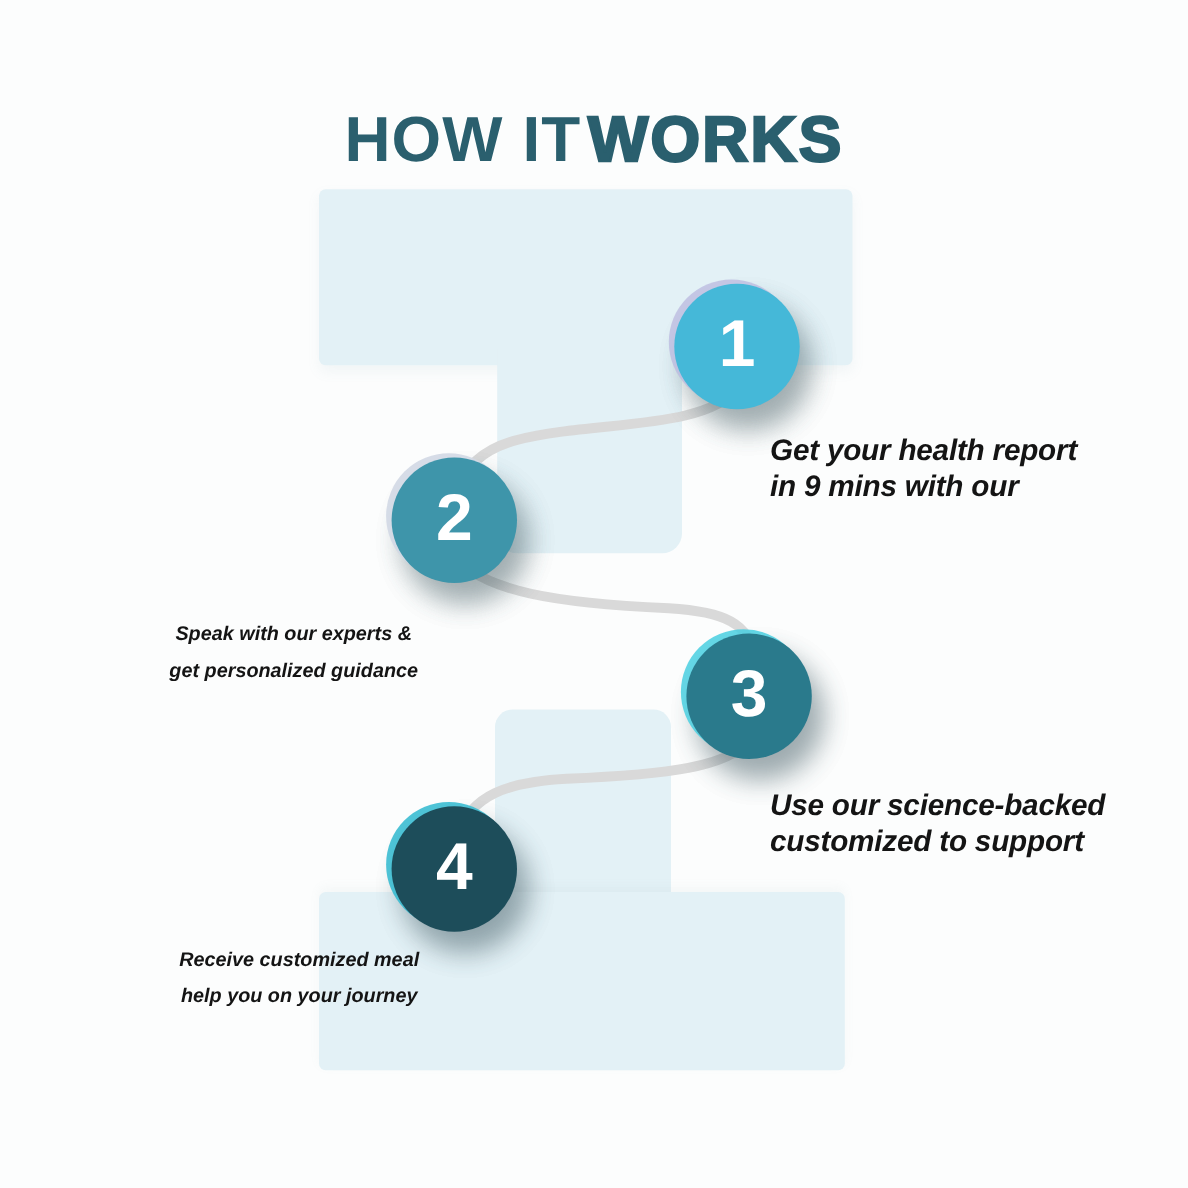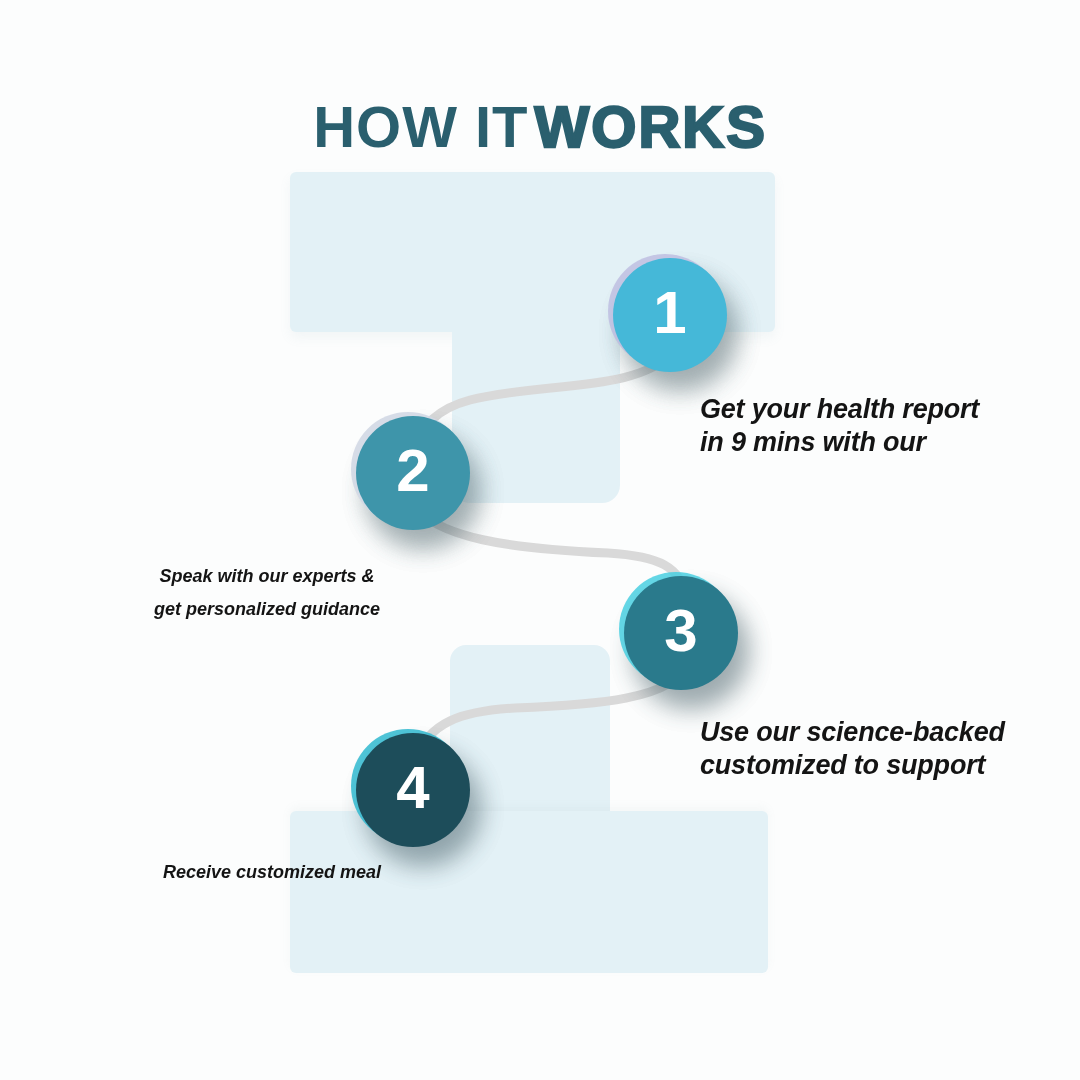--- a/index.html
+++ b/index.html
@@ -109,15 +109,16 @@
     <span>get personalized guidance</span>
   </div>
 
   <div class="desc desc-left d3" style="color: rgb(20, 20, 20);">
     <span>Use our science-backed</span>
     <span>customized to support</span>
   </div>
 
   <div class="desc desc-center d4" style="color: rgb(20, 20, 20);">
     <span>Receive customized meal</span>
+    <span>help you on your journey</span>
   </div>
 
 </div>
 
 </body></html>

